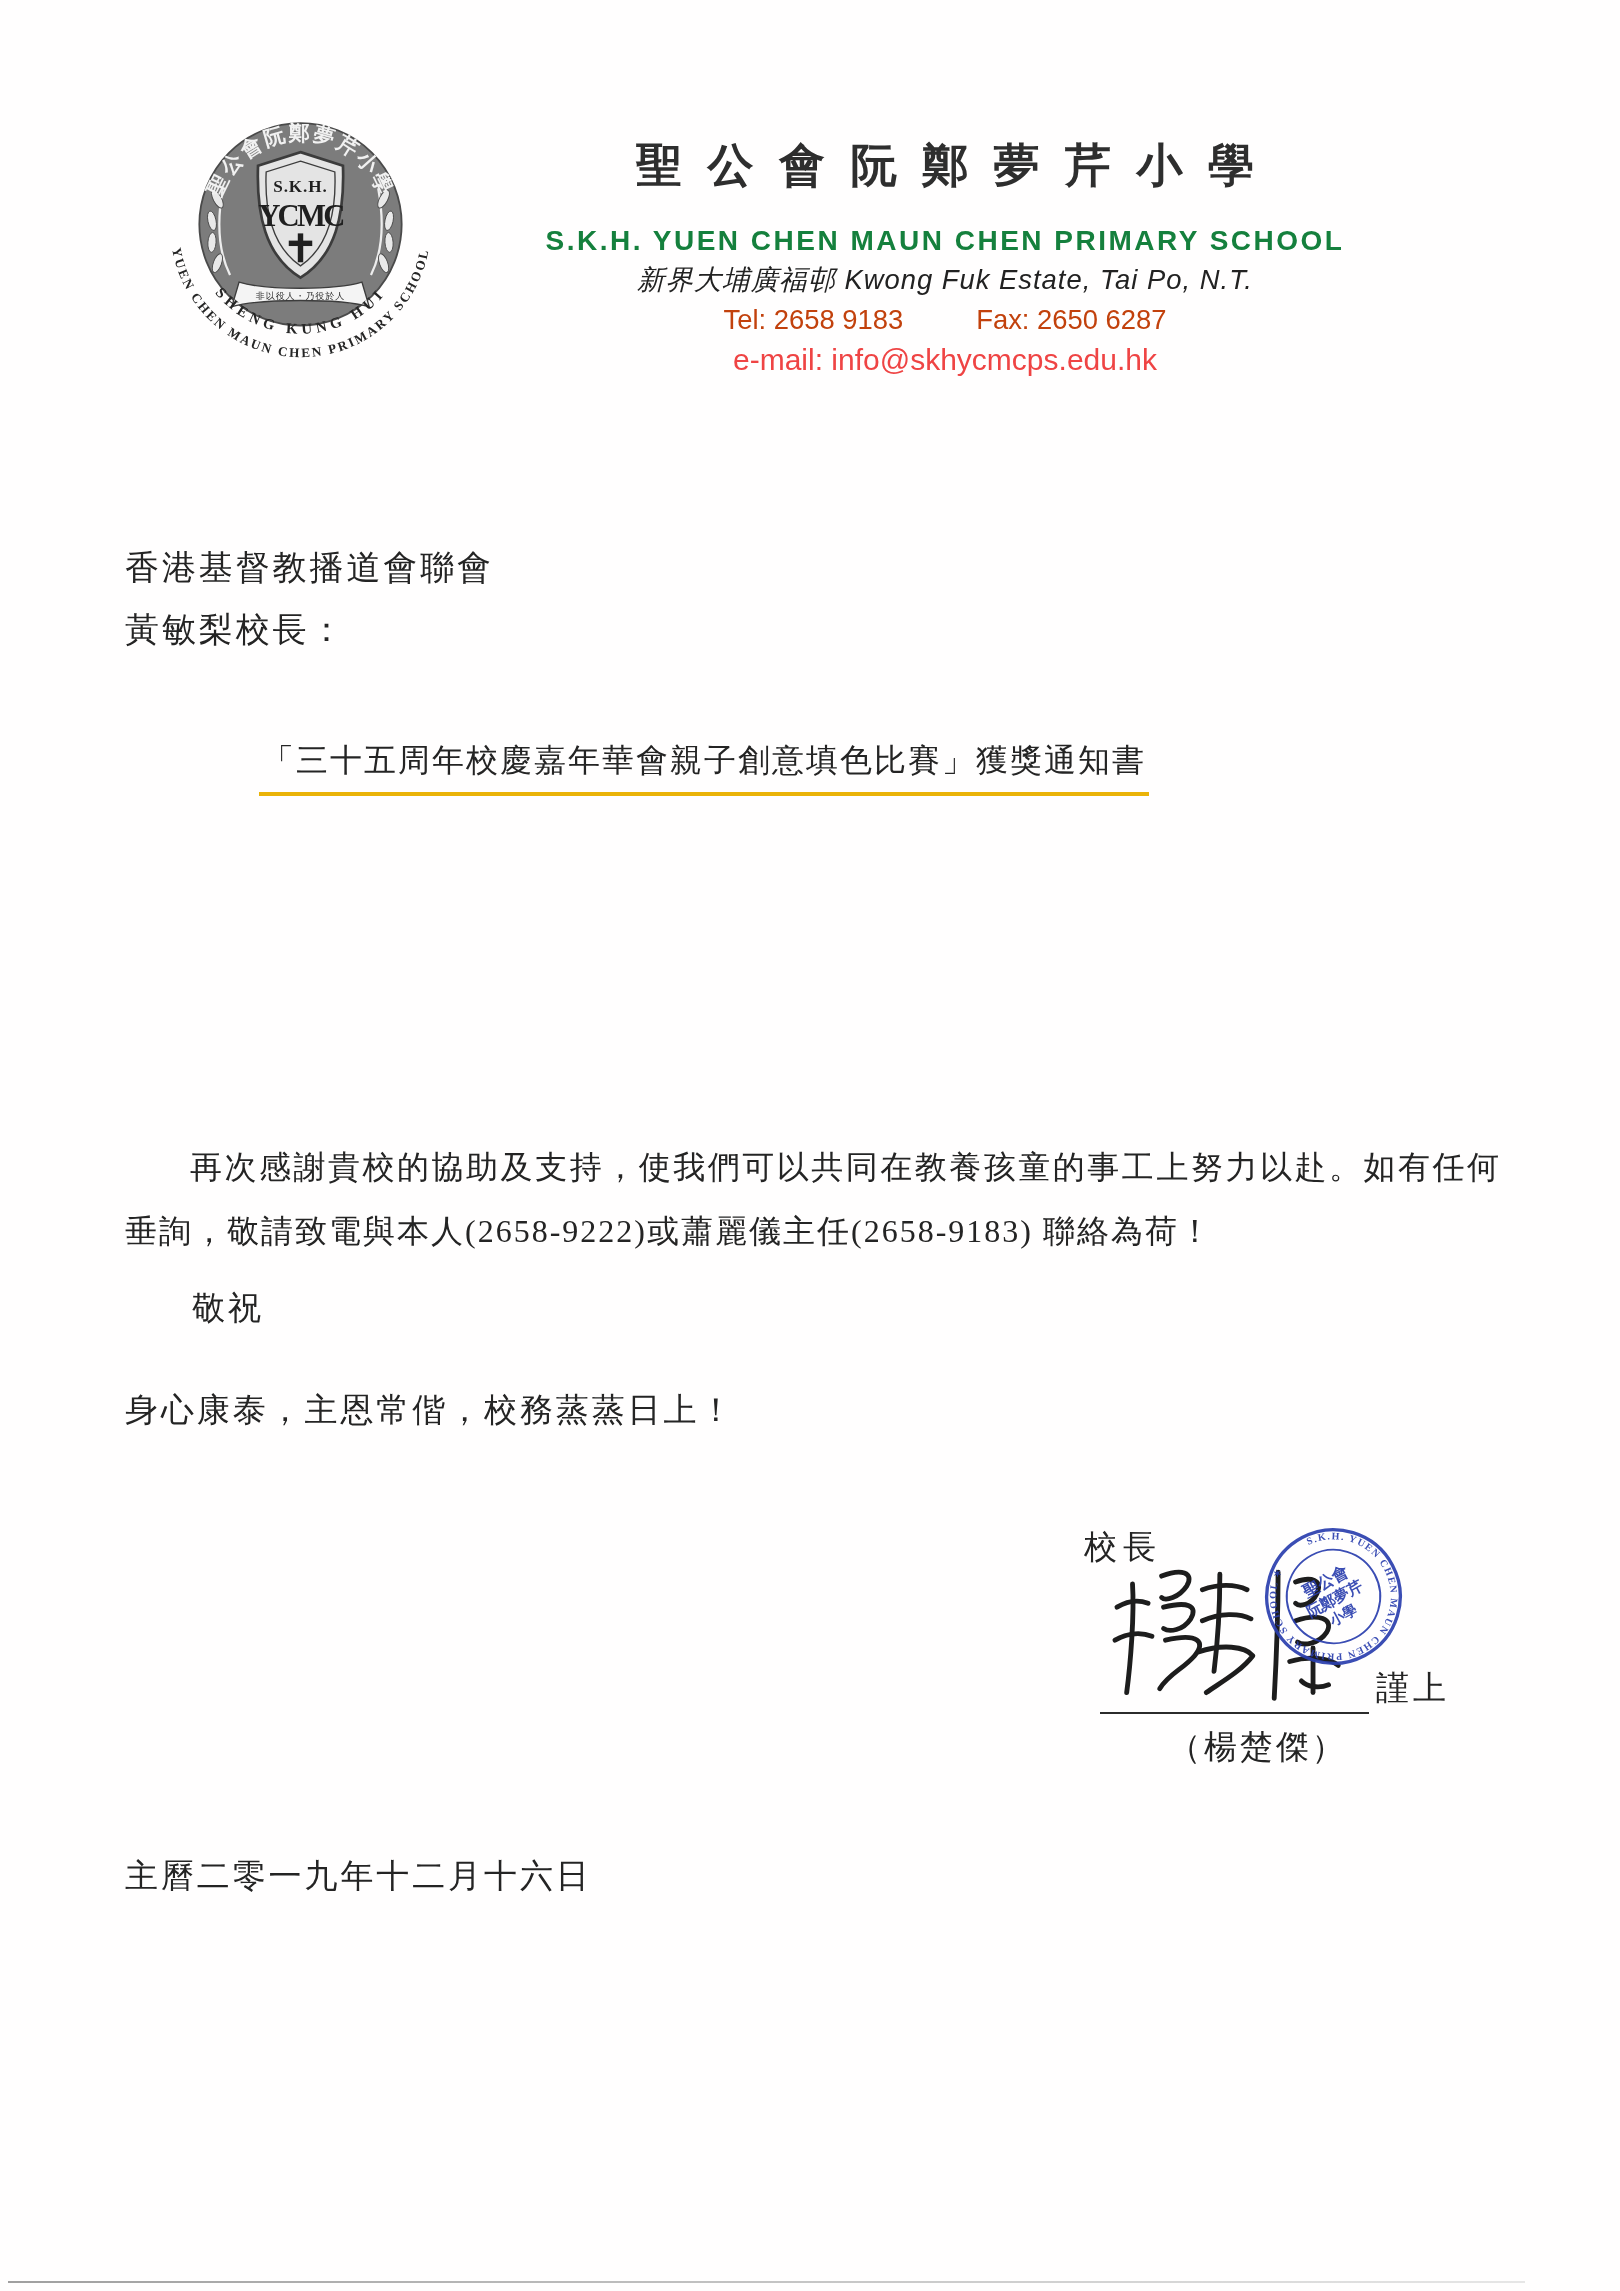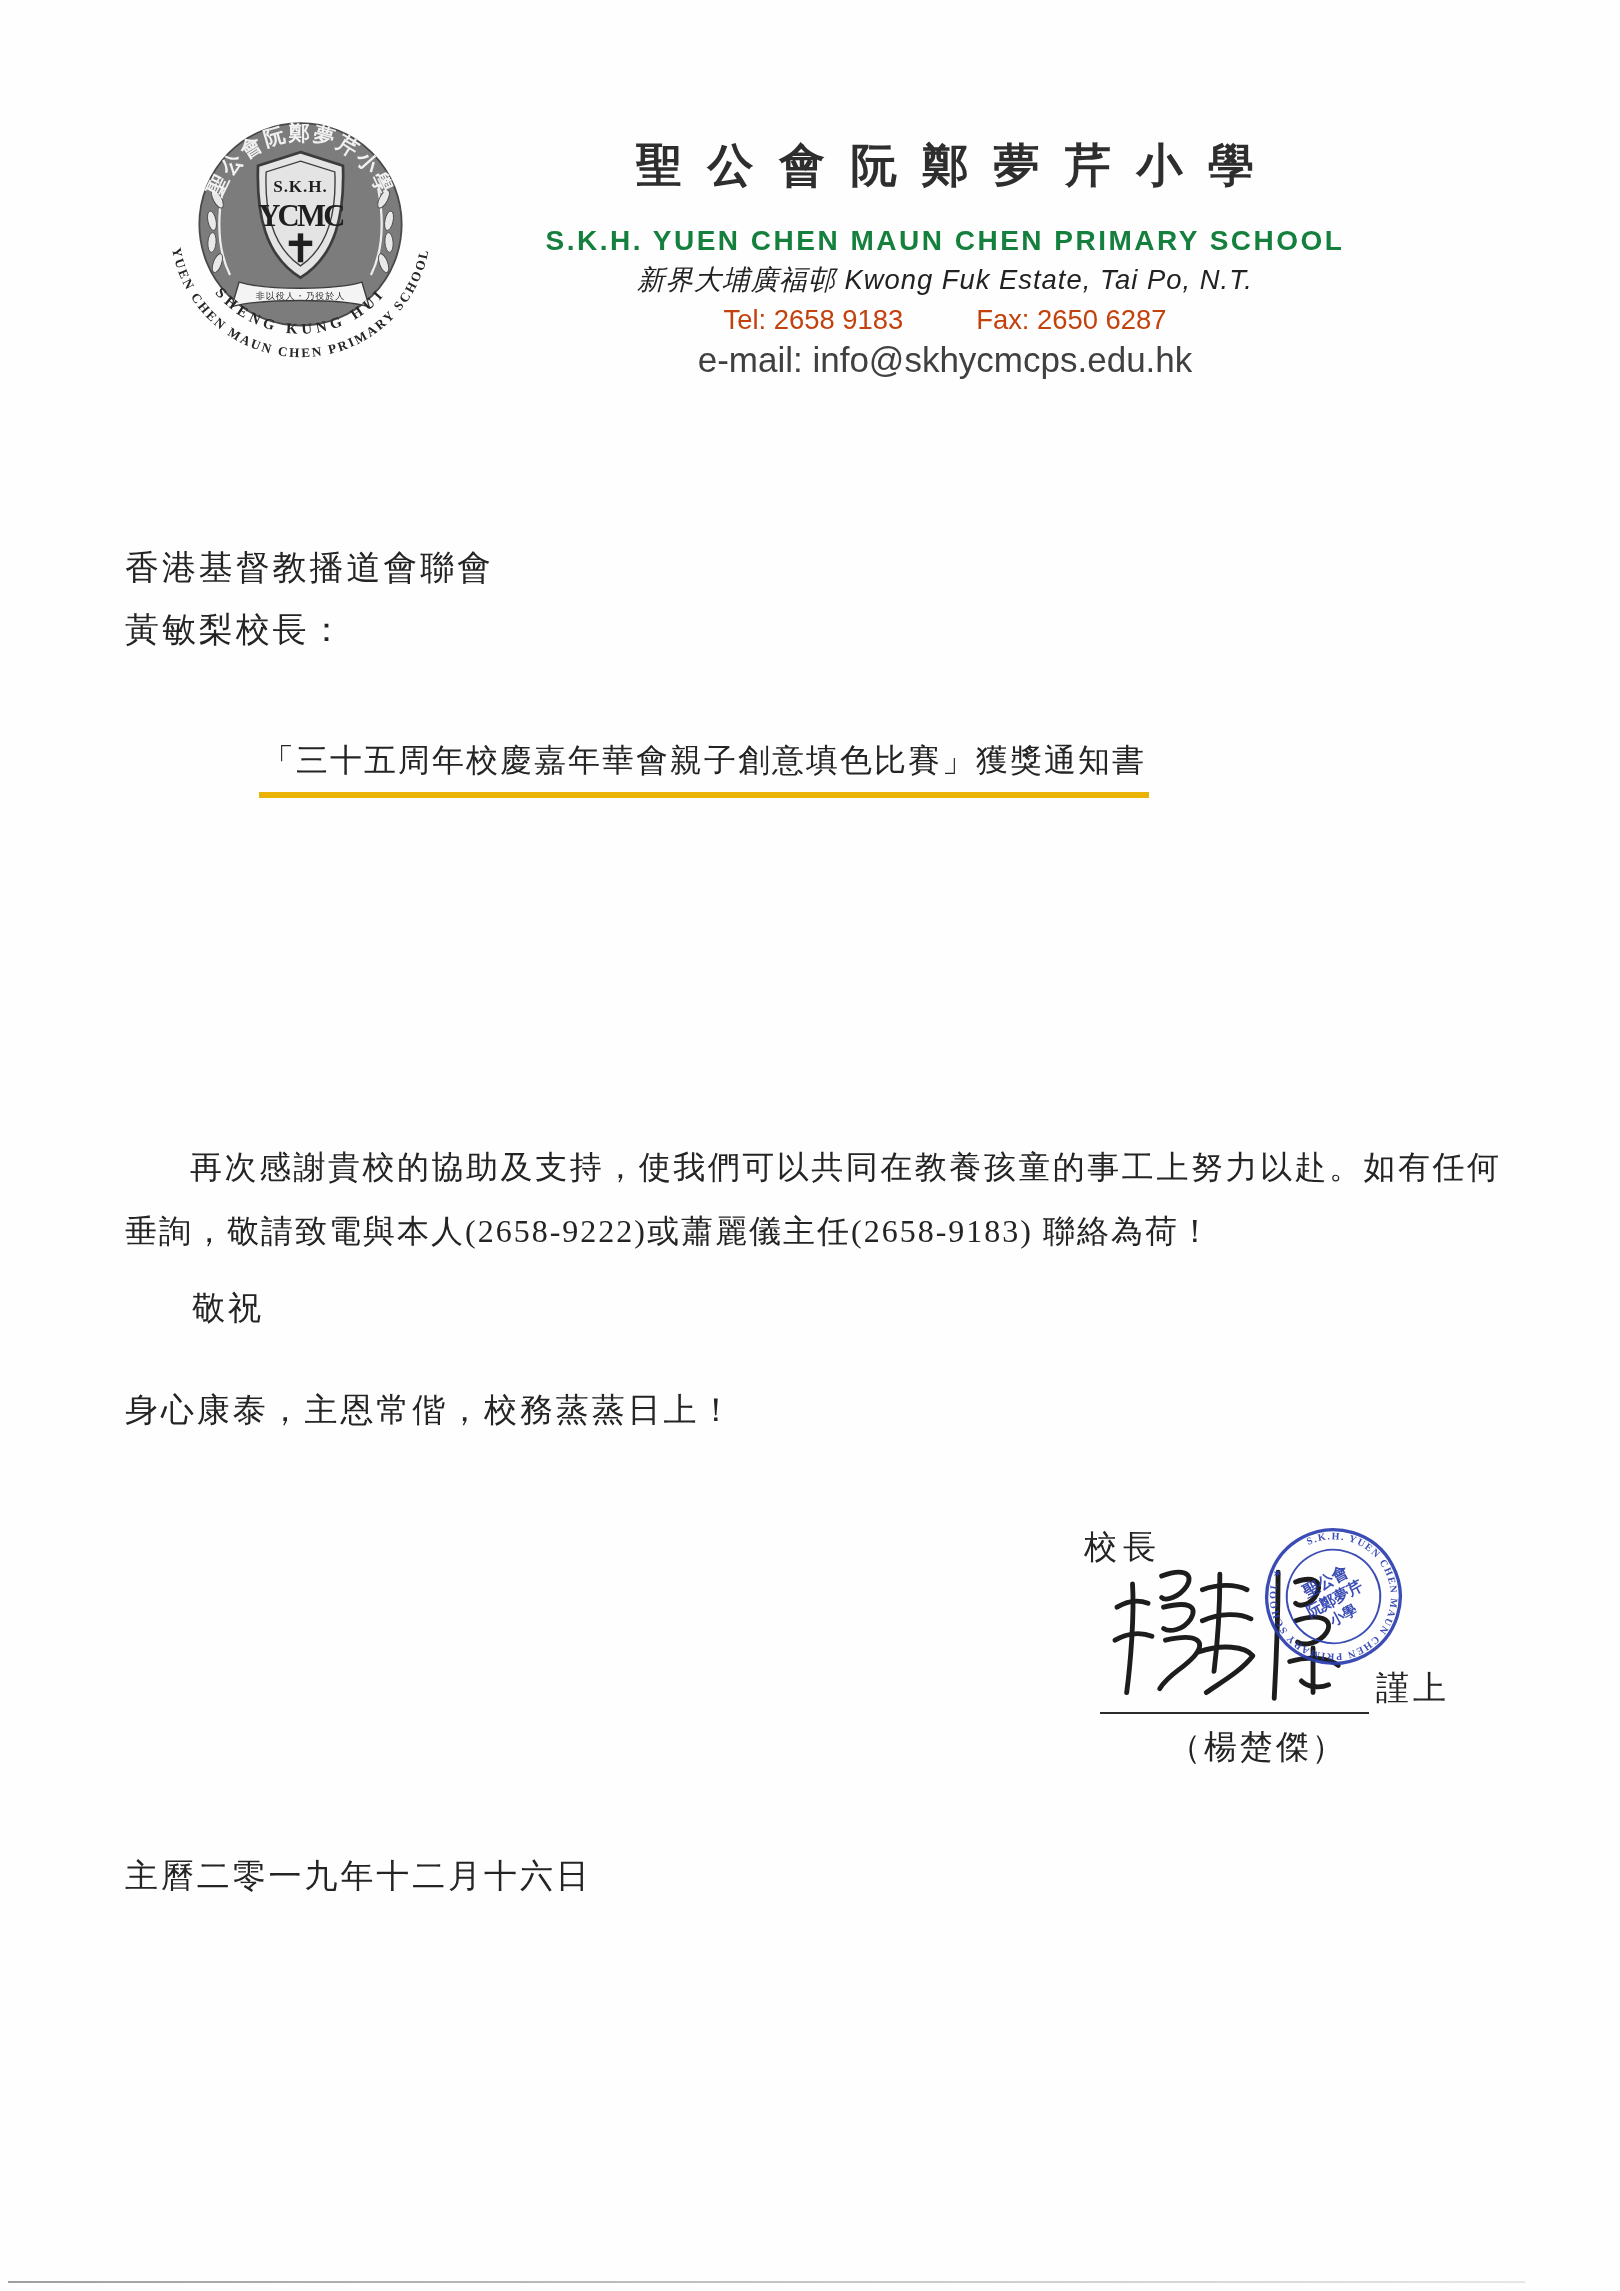--- a/index.html
+++ b/index.html
@@ -10,25 +10,25 @@
   }
   .abs{position:absolute;}
   
   .logo-svg{left:165px;top:94px;width:271px;height:286px;}
   .hdr{left:410px;top:133px;width:1070px;text-align:center;}
   .hdr-zh{font-size:46px;font-weight:600;letter-spacing:25.5px;margin-right:-25.5px;line-height:65px;color:#2e2e2e;}
   .hdr-en{font-family:"Liberation Sans","DejaVu Sans",sans-serif;font-weight:700;font-size:28px;letter-spacing:2.5px;margin-top:25.5px;line-height:33px;color:#15803d;}
   .hdr-addr{font-family:"Liberation Sans","DejaVu Sans",sans-serif;font-size:27.4px;margin-top:6.9px;line-height:33px;letter-spacing:1px;color:#222;font-style:italic;}
   .hdr-tel{font-family:"Liberation Sans","DejaVu Sans",sans-serif;font-size:27.4px;margin-top:6.9px;line-height:33px;color:#c2410c;}
   .hdr-tel .gap{display:inline-block;width:73px;}
-  .hdr-mail{font-family:"Liberation Sans","DejaVu Sans",sans-serif;font-size:35px;margin-top:6.9px;line-height:33px;color:#404040;}
+  .hdr-mail{font-family:"Liberation Sans","DejaVu Sans",sans-serif;font-size:30px;margin-top:6.9px;line-height:33px;color:#ef4444;}
   
   .recipient{left:125px;top:537px;font-size:34px;line-height:62px;letter-spacing:2.9px;}
   .subject{left:259px;top:739px;font-size:32px;letter-spacing:2px;}
-  .subject .u{border-bottom:6px solid #eab308;padding:0 2.9px 8.8px 2.9px;display:inline-block;}
+  .subject .u{border-bottom:4px solid #eab308;padding:0 2.9px 8.8px 2.9px;display:inline-block;}
   .para{left:125px;width:1376px;font-size:32px;line-height:64px;letter-spacing:2px;text-align:justify;text-indent:65px;}
   .p1{top:825px;}
   .p2{top:1135px;}
   .stars{font-family:"DejaVu Sans",sans-serif;font-size:54px;font-weight:bold;
          letter-spacing:-14.7px;padding-right:15.7px;vertical-align:-6.9px;line-height:0;
          -webkit-text-stroke:2px #101010;color:#101010;}
   .bold{font-weight:700;}
   .closing1{left:192px;top:1286px;font-size:33px;letter-spacing:2.9px;}
   .closing2{left:125px;top:1388px;font-size:33px;letter-spacing:2.9px;}
   

